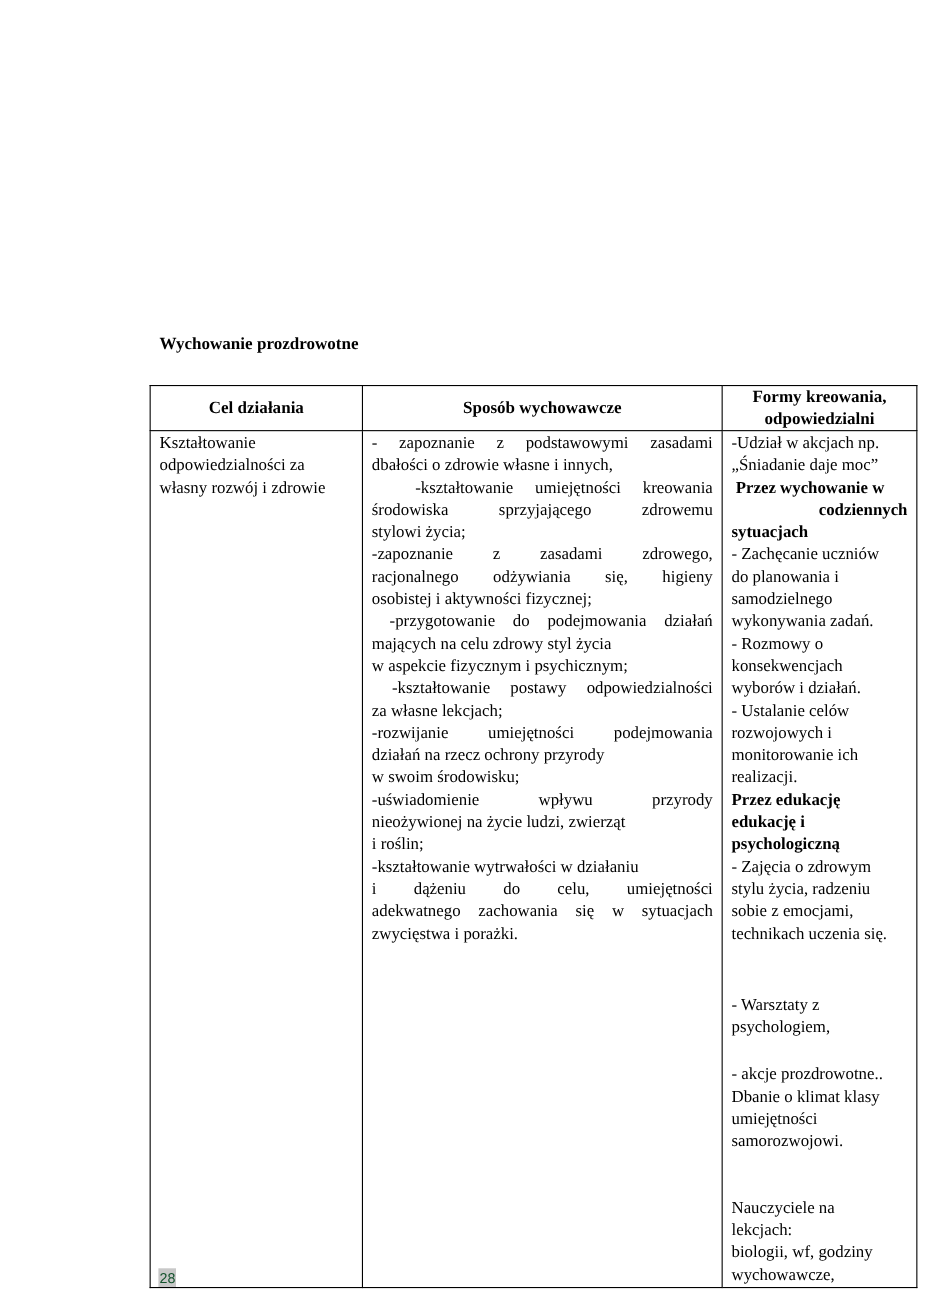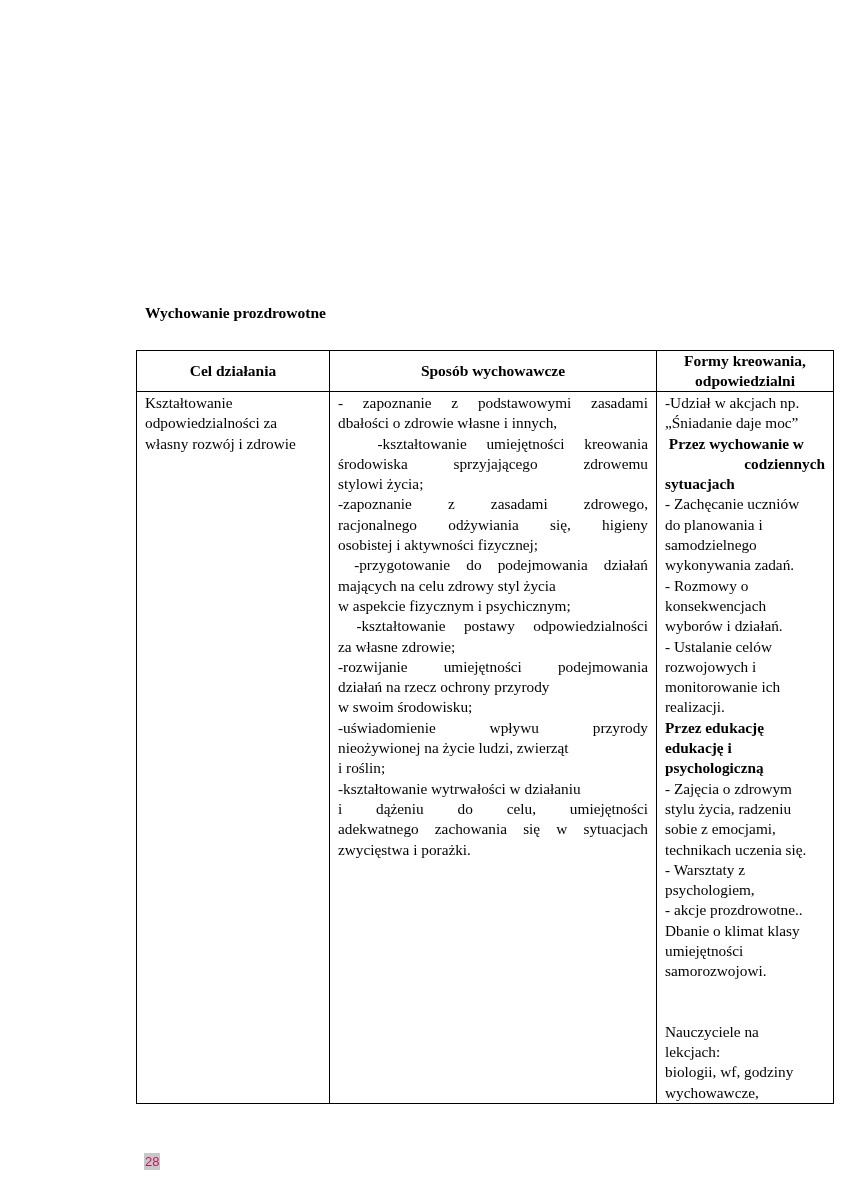--- a/index.html
+++ b/index.html
@@ -62,21 +62,21 @@
     .last-row td { height: 706px; }
     .page-number {
       position: absolute;
       left: 144px;
       top: 1153px;
       background: #c8c8c8;
       font-family: "Liberation Sans", "DejaVu Sans", sans-serif;
       font-size: 13px;
       line-height: 17px;
       padding: 0 1px;
-      color: #be185d;
+      color: #14532d;
     }
   </style>
 </head>
 <body>
 
 <h2 class="section-title">Wychowanie prozdrowotne</h2>
 
 <table class="plan">
   <colgroup>
     <col class="col1">
@@ -102,21 +102,21 @@
             <span class="line justify" style="white-space: pre-wrap;">  -kształtowanie umiejętności kreowania</span>
             <span class="line justify" style="white-space: pre-wrap;">środowiska sprzyjającego zdrowemu</span>
             <span class="line" style="white-space: pre-wrap;">stylowi życia;</span>
             <span class="line justify" style="white-space: pre-wrap;">-zapoznanie z zasadami zdrowego,</span>
             <span class="line justify" style="white-space: pre-wrap;">racjonalnego odżywiania się, higieny</span>
             <span class="line" style="white-space: pre-wrap;">osobistej i aktywności fizycznej;</span>
             <span class="line justify" style="white-space: pre-wrap;"> -przygotowanie do podejmowania działań</span>
             <span class="line" style="white-space: pre-wrap;">mających na celu zdrowy styl życia</span>
             <span class="line" style="white-space: pre-wrap;">w aspekcie fizycznym i psychicznym;</span>
             <span class="line justify" style="white-space: pre-wrap;"> -kształtowanie postawy odpowiedzialności</span>
-            <span class="line" style="white-space: pre-wrap;">za własne zdrowie;</span>
+            <span class="line" style="white-space: pre-wrap;">za własne lekcjach;</span>
             <span class="line justify" style="white-space: pre-wrap;">-rozwijanie umiejętności podejmowania</span>
             <span class="line" style="white-space: pre-wrap;">działań na rzecz ochrony przyrody</span>
             <span class="line" style="white-space: pre-wrap;">w swoim środowisku;</span>
             <span class="line justify" style="white-space: pre-wrap;">-uświadomienie wpływu przyrody</span>
             <span class="line" style="white-space: pre-wrap;">nieożywionej na życie ludzi, zwierząt</span>
             <span class="line" style="white-space: pre-wrap;">i roślin;</span>
             <span class="line" style="white-space: pre-wrap;">-kształtowanie wytrwałości w działaniu</span>
             <span class="line justify" style="white-space: pre-wrap;">i dążeniu do celu, umiejętności</span>
             <span class="line justify" style="white-space: pre-wrap;">adekwatnego zachowania się w sytuacjach</span>
             <span class="line" style="white-space: pre-wrap;">zwycięstwa i porażki.</span>
@@ -140,23 +140,23 @@
             <span class="line" style="white-space: pre-wrap;">rozwojowych i</span>
             <span class="line" style="white-space: pre-wrap;">monitorowanie ich</span>
             <span class="line" style="white-space: pre-wrap;">realizacji.</span>
             <span class="line b" style="white-space: pre-wrap;">Przez edukację</span>
             <span class="line b" style="white-space: pre-wrap;">edukację i</span>
             <span class="line b" style="white-space: pre-wrap;">psychologiczną</span>
             <span class="line" style="white-space: pre-wrap;">- Zajęcia o zdrowym</span>
             <span class="line" style="white-space: pre-wrap;">stylu życia, radzeniu</span>
             <span class="line" style="white-space: pre-wrap;">sobie z emocjami,</span>
             <span class="line" style="white-space: pre-wrap;">technikach uczenia się.</span>
-            <span class="line" style="white-space: pre-wrap;">- Warsztaty z</span>
+            <span class="line" style="white-space: pre-wrap; margin-top: 44px;">- Warsztaty z</span>
             <span class="line" style="white-space: pre-wrap;">psychologiem,</span>
-            <span class="line" style="white-space: pre-wrap;">- akcje prozdrowotne..</span>
+            <span class="line" style="white-space: pre-wrap; margin-top: 23px;">- akcje prozdrowotne..</span>
             <span class="line" style="white-space: pre-wrap;">Dbanie o klimat klasy</span>
             <span class="line" style="white-space: pre-wrap;">umiejętności</span>
             <span class="line" style="white-space: pre-wrap;">samorozwojowi.</span>
           </div>
         <span class="spacer"></span>
         <div id="responsible-list">
             <span class="line">Nauczyciele na</span>
             <span class="line">lekcjach:</span>
             <span class="line">biologii, wf, godziny</span>
             <span class="line">wychowawcze,</span>

